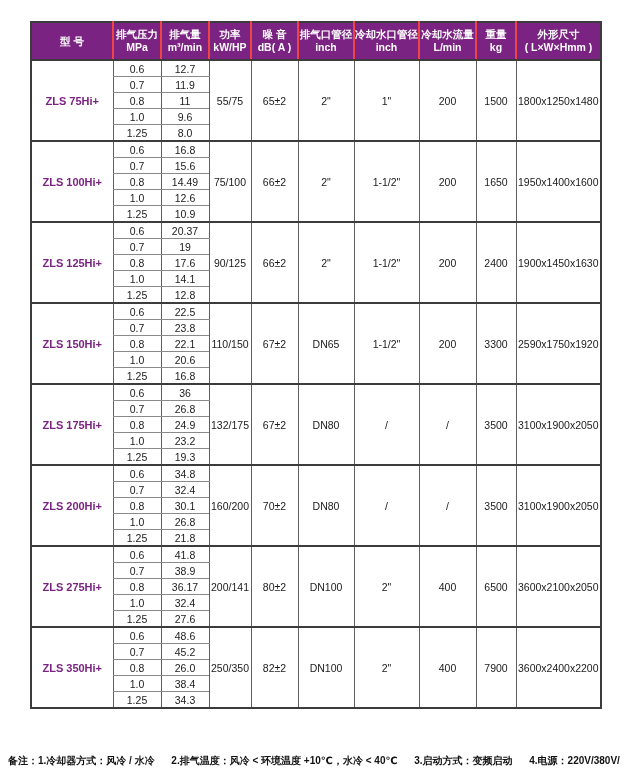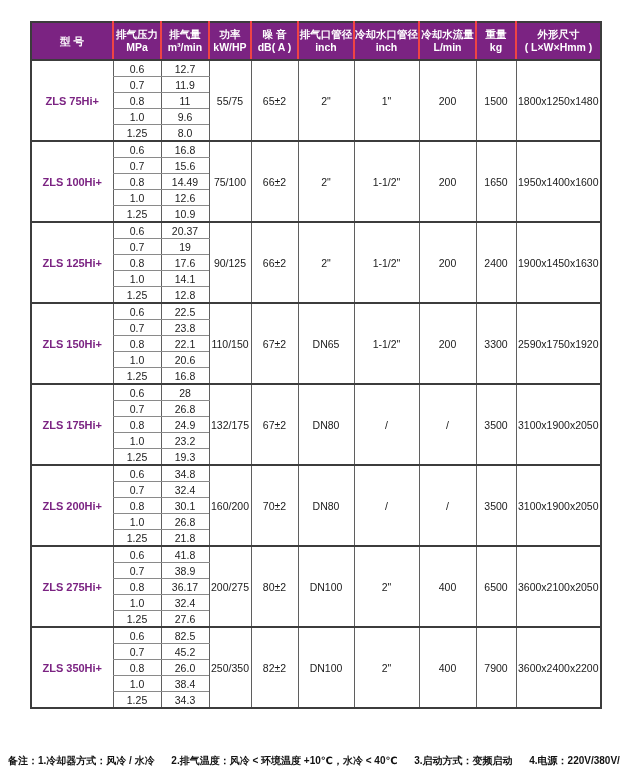--- a/index.html
+++ b/index.html
@@ -205,21 +205,21 @@
           <td class="sub" data-col="1">1.0</td>
           <td class="sub" data-col="2">20.6</td>
         </tr>
         <tr>
           <td class="sub" data-col="1">1.25</td>
           <td class="sub" data-col="2">16.8</td>
         </tr>
         <tr>
           <td class="model-cell bt" rowspan="5" data-col="0">ZLS 175Hi+</td>
           <td class="sub bt" data-col="1">0.6</td>
-          <td class="sub bt" data-col="2">28</td>
+          <td class="sub bt" data-col="2">36</td>
           <td class="bt" rowspan="5" data-col="3">132/175</td>
           <td class="bt" rowspan="5" data-col="4">67±2</td>
           <td class="bt" rowspan="5" data-col="5">DN80</td>
           <td class="bt" rowspan="5" data-col="6">/</td>
           <td class="bt" rowspan="5" data-col="7">/</td>
           <td class="bt" rowspan="5" data-col="8">3500</td>
           <td class="bt" rowspan="5" data-col="9">3100x1900x2050</td>
         </tr>
         <tr>
           <td class="sub" data-col="1">0.7</td>
@@ -262,21 +262,21 @@
           <td class="sub" data-col="2">26.8</td>
         </tr>
         <tr>
           <td class="sub" data-col="1">1.25</td>
           <td class="sub" data-col="2">21.8</td>
         </tr>
         <tr>
           <td class="model-cell bt" rowspan="5" data-col="0">ZLS 275Hi+</td>
           <td class="sub bt" data-col="1">0.6</td>
           <td class="sub bt" data-col="2">41.8</td>
-          <td class="bt" rowspan="5" data-col="3">200/275</td>
+          <td class="bt" rowspan="5" data-col="3">200/141</td>
           <td class="bt" rowspan="5" data-col="4">80±2</td>
           <td class="bt" rowspan="5" data-col="5">DN100</td>
           <td class="bt" rowspan="5" data-col="6">2"</td>
           <td class="bt" rowspan="5" data-col="7">400</td>
           <td class="bt" rowspan="5" data-col="8">6500</td>
           <td class="bt" rowspan="5" data-col="9">3600x2100x2050</td>
         </tr>
         <tr>
           <td class="sub" data-col="1">0.7</td>
           <td class="sub" data-col="2">38.9</td>
@@ -289,21 +289,21 @@
           <td class="sub" data-col="1">1.0</td>
           <td class="sub" data-col="2">32.4</td>
         </tr>
         <tr>
           <td class="sub" data-col="1">1.25</td>
           <td class="sub" data-col="2">27.6</td>
         </tr>
         <tr>
           <td class="model-cell bt" rowspan="5" data-col="0">ZLS 350Hi+</td>
           <td class="sub bt" data-col="1">0.6</td>
-          <td class="sub bt" data-col="2">82.5</td>
+          <td class="sub bt" data-col="2">48.6</td>
           <td class="bt" rowspan="5" data-col="3">250/350</td>
           <td class="bt" rowspan="5" data-col="4">82±2</td>
           <td class="bt" rowspan="5" data-col="5">DN100</td>
           <td class="bt" rowspan="5" data-col="6">2"</td>
           <td class="bt" rowspan="5" data-col="7">400</td>
           <td class="bt" rowspan="5" data-col="8">7900</td>
           <td class="bt" rowspan="5" data-col="9">3600x2400x2200</td>
         </tr>
         <tr>
           <td class="sub" data-col="1">0.7</td>

